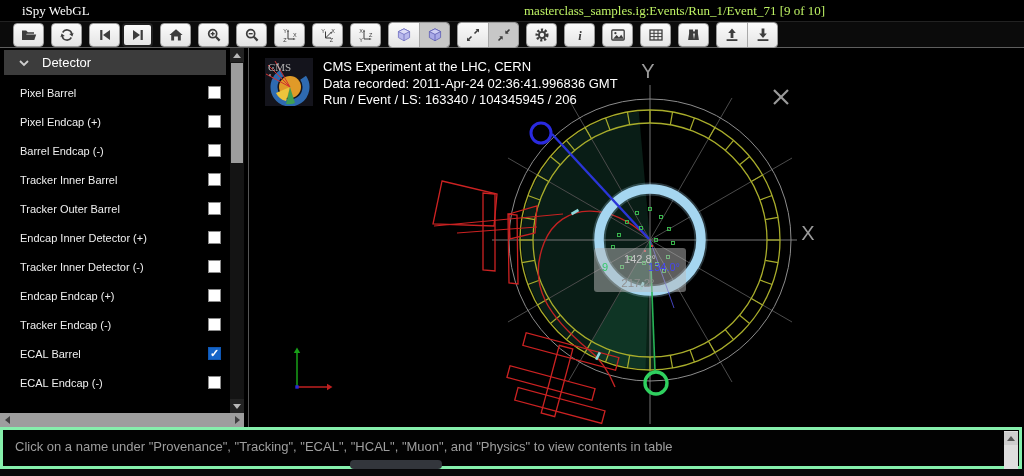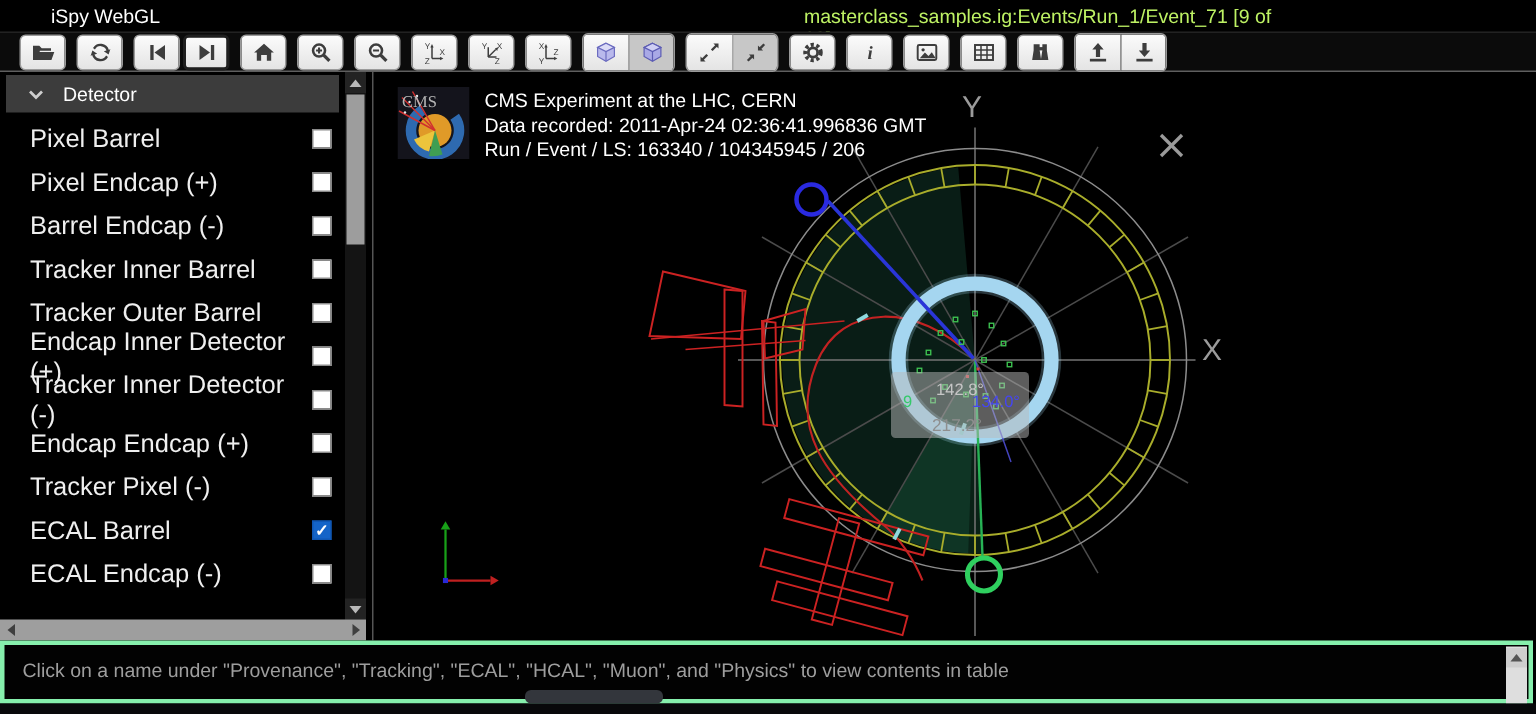--- a/index.html
+++ b/index.html
@@ -1,20 +1,20 @@
 <!DOCTYPE html>
 <html><head>
 <meta charset="utf-8">
 <style>
   *{margin:0;padding:0;box-sizing:border-box}
   html,body{width:1024px;height:476px;background:#000;overflow:hidden;
     font-family:"Liberation Sans",sans-serif;position:relative;color:#fff}
 
   
-  .titlebar{position:absolute;left:12px;top:0;width:849px;height:21px;background:#000;}
+  .titlebar{position:absolute;left:0;top:0;width:849px;height:21px;background:#000;font-family:Liberation Serif, serif;}
   .tb-app{position:absolute;left:22px;top:3px;font-size:13px;color:#fff}
   .tb-doc{position:absolute;left:524px;top:3px;font-size:13px;color:#bef264}
 
   
   .toolbar{position:absolute;left:0;top:21px;width:1024px;height:27px;background:#0b0b0b;
     border-top:1px solid #222;border-bottom:1px solid #5f5f5f;
     display:flex;align-items:center;padding-left:13px;gap:7px}
   .tbtn{width:31px;height:24px;border:1px solid #9a9a9a;border-radius:4px;
     background:linear-gradient(#fbfbfb,#e4e4e4);display:flex;align-items:center;justify-content:center;cursor:pointer;flex:0 0 auto}
   .tbtn svg{width:16px;height:16px;fill:#3d3d3d}
@@ -26,21 +26,21 @@
   .tpair{display:flex;gap:2px;flex:0 0 auto}
   .axicon text{font-size:5.5px;fill:#3d3d3d;font-family:"Liberation Sans",sans-serif}
 
   
   .sidebar{position:absolute;left:0;top:48px;width:248px;height:379px;background:#000;overflow:hidden}
   .side-header{margin:2px 4px 0 4px;height:25px;background:#3c3c3c;color:#fff;font-size:13px;
     display:flex;align-items:center;padding-left:14px;gap:12px;width:222px}
   .side-header svg{width:12px;height:12px}
   .side-list{position:absolute;left:0;top:30px;width:230px}
   .side-item{height:29px;display:flex;align-items:center;justify-content:space-between;
-    padding:0 9px 0 20px;color:#efefef;font-size:17px;cursor:pointer}
+    padding:0 9px 0 20px;color:#efefef;font-size:11px;cursor:pointer}
   .cbx{width:13px;height:13px;background:#fff;border:1px solid #8a8a8a;flex:0 0 auto;position:relative}
   .cbx.checked{background:#1464c8;border-color:#0f57b4}
   .cbx.checked::after{content:"✓";position:absolute;left:1px;top:-1px;font-size:11px;color:#fff;font-weight:bold}
 
   
   .sb-v{position:absolute;left:230px;top:48px;width:14px;height:365px;background:#141414}
   .sb-v .btn{position:absolute;left:0;width:14px;height:14px;background:#232323;display:flex;align-items:center;justify-content:center}
   .sb-v .thumb{position:absolute;left:1px;top:15px;width:12px;height:100px;background:#9d9d9d}
   .sb-h{position:absolute;left:0;top:413px;width:244px;height:14px;background:#9e9e9e}
   .sb-h .btn{position:absolute;top:0;width:14px;height:14px;display:flex;align-items:center;justify-content:center}
@@ -274,21 +274,21 @@
       </div>
     <div class="side-item">
         <span>Tracker Inner Detector (-)</span>
         <span class="cbx"></span>
       </div>
     <div class="side-item">
         <span>Endcap Endcap (+)</span>
         <span class="cbx"></span>
       </div>
     <div class="side-item">
-        <span>Tracker Pixel (-)</span>
+        <span>Tracker Endcap (-)</span>
         <span class="cbx"></span>
       </div>
     <div class="side-item">
         <span>ECAL Barrel</span>
         <span class="cbx checked"></span>
       </div>
     <div class="side-item">
         <span>ECAL Endcap (-)</span>
         <span class="cbx"></span>
       </div>

